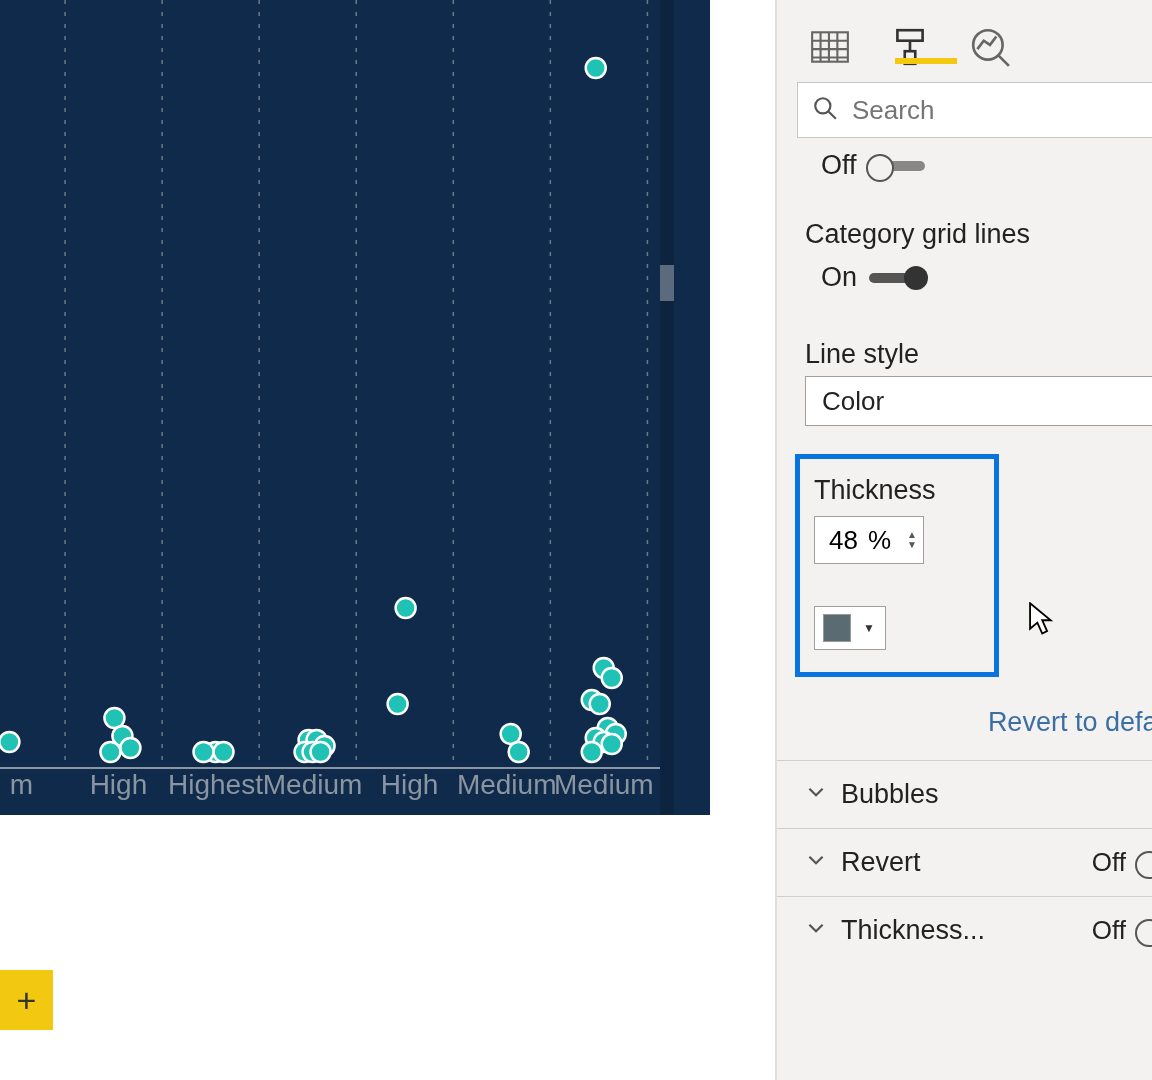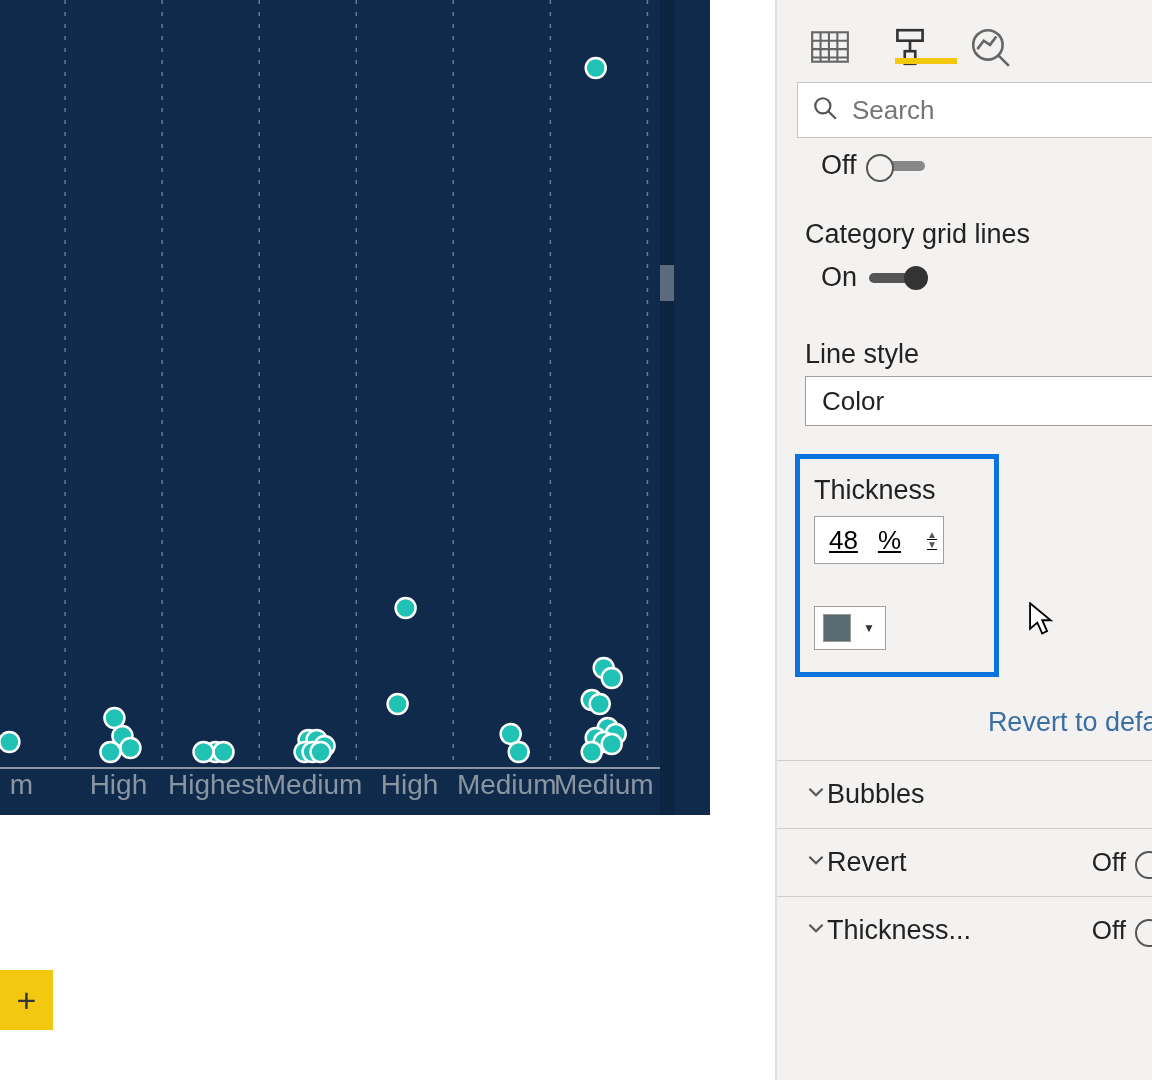--- a/index.html
+++ b/index.html
@@ -44,36 +44,36 @@
 .toggle.on .knob { right: -3px; background: #333; }
 .toggle.on { background: #555; }
 
 .select { margin: 6px 28px 0 28px; height: 50px; background: #fff; border: 1px solid #a19f9d;
   display: flex; align-items: center; justify-content: space-between; padding: 0 16px;
   font-size: 26px; color: #222; cursor: pointer; }
 
 .hl-box { border: 5px solid #0a73e0; margin: 28px 0 0 18px; width: 204px; padding: 16px 14px 22px 14px; }
 .hl-box .lbl2 { font-size: 27px; color: #222; margin-bottom: 10px; }
 .numfield { display: inline-flex; align-items: center; border: 1px solid #a19f9d; background: #fff;
-  height: 48px; padding: 0 6px 0 14px; gap: 20px; text-decoration: underline; }
+  height: 48px; padding: 0 6px 0 14px; gap: 10px; }
 .numfield .val { font-size: 26px; }
 .numfield .unit { font-size: 26px; }
 .spin { display: flex; flex-direction: column; gap: 0; margin-left: 6px; }
 .spin div { font-size: 10px; line-height: 10px; color: #555; cursor: pointer; }
 .color-swatch { margin-top: 14px; display: inline-flex; align-items: center; border: 1px solid #a19f9d;
   background: #fff; height: 44px; padding: 6px 10px 6px 8px; gap: 12px; cursor: pointer; }
 .color-swatch .sw { width: 28px; height: 28px; background: #5a6b72; border: 1px solid #999; }
 .color-swatch .dd { font-size: 12px; color: #333; }
 
 .revert { text-align: right; padding: 30px 36px 22px 0; }
 .revert a { color: #3b6fa4; font-size: 27px; cursor: pointer; }
 
 .acc { border-top: 1px solid #d0cecb; padding: 18px 28px; display: flex; align-items: center;
   justify-content: space-between; font-size: 27px; color: #222; cursor: pointer; }
-.acc .left { display: flex; align-items: center; }
+.acc .left { display: flex; align-items: center; gap: 14px; }
 .chev svg { width: 22px; height: 22px; }
 .acc .right { display: flex; align-items: center; gap: 12px; font-size: 26px; }
 
 
 .cursor { position: absolute; left: 1028px; top: 602px; pointer-events: none; }
 .cursor svg { width: 26px; height: 34px; }
 </style>
 </head>
 <body>
 

